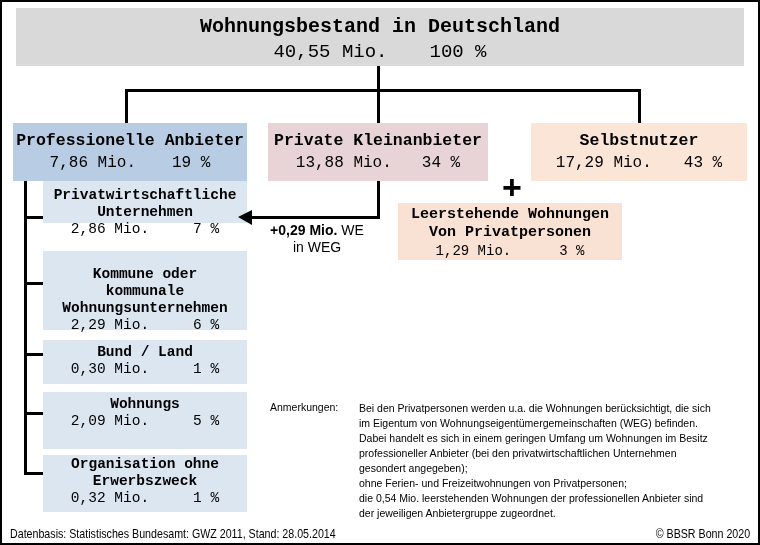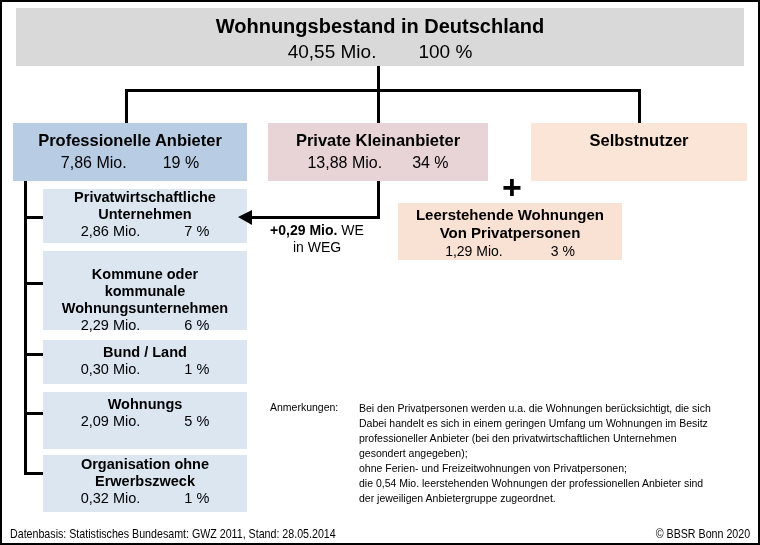--- a/index.html
+++ b/index.html
@@ -4,21 +4,21 @@
 <style>
   html,body { margin:0; padding:0; background:#fff; }
   .canvas {
     position:relative; width:760px; height:545px;
     box-sizing:border-box; border:2px solid #000;
     background:#fff; color:#000;
     font-family:"Liberation Sans", sans-serif;
     overflow:hidden;
   }
   .line { position:absolute; background:var(--line,#000); }
-  .box  { position:absolute; text-align:center; box-sizing:border-box; }
+  .box  { position:absolute; text-align:center; box-sizing:border-box;font-family:Liberation Mono, monospace; }
   .vrow { display:flex; justify-content:center; align-items:baseline; }
 
   
   .b-root { left:14px; top:6px; width:728px; height:58px; background:var(--root-box); }
   .b-root .t { font-size:20px; font-weight:bold; padding-top:7px; }
   .b-root .vrow { font-size:19px; gap:42px; margin-top:3px;align-items:center; }
 
   
   .c-vtop  { left:375px; top:64px;  width:3px; height:24px; }
   .c-h     { left:123px; top:87px;  width:516px; height:3px; }
@@ -41,21 +41,21 @@
   .trunk { left:22px; top:179px; width:3px; height:294px; }
   .tick  { left:22px; width:20px; height:3px; }
   .tick1 { top:214px; } .tick2 { top:280px; } .tick3 { top:351px; }
   .tick4 { top:410px; } .tick5 { top:470px; }
 
   
   .sub { left:41px; width:204px; background:var(--sub-box);
          font-size:14.5px; line-height:17px; }
   .sub .tl { font-weight:bold; }
   .sub .vrow { gap:44px; }
-  .s1 { top:187px; height:54px; padding-top:0; }
+  .s1 { top:179px; height:42px; padding-top:6px; }
   .s2 { top:249px; height:79px; padding-top:15px; }
   .s3 { top:338px; height:44px; padding-top:4px; }
   .s4 { top:390px; height:57px; padding-top:4px; }
   .s5 { top:453px; height:57px; padding-top:1px; }
 
   
   .a-v { left:375px; top:179px; width:3px; height:37px; }
   .a-h { left:249px; top:214px; width:129px; height:3px; }
   .a-head { position:absolute; left:236px; top:208px; width:0; height:0;
             border-top:7px solid transparent; border-bottom:8px solid transparent;
@@ -113,20 +113,24 @@
   </div>
   <div class="box branch b-priv">
     <div class="t">Private Kleinanbieter</div>
     <div class="vrow">
       <span>13,88 Mio.</span>
       <span>34 %</span>
     </div>
   </div>
   <div class="box branch b-self">
     <div class="t">Selbstnutzer</div>
+    <div class="vrow">
+      <span>17,29 Mio.</span>
+      <span>43 %</span>
+    </div>
   </div>
 
   <div class="line trunk"></div>
   <div class="line tick tick1"></div>
   <div class="line tick tick2"></div>
   <div class="line tick tick3"></div>
   <div class="line tick tick4"></div>
   <div class="line tick tick5"></div>
 
   <div class="box sub s1">
@@ -184,20 +188,21 @@
     <div class="tl">Von Privatpersonen</div>
     <div class="vrow">
       <span>1,29 Mio.</span>
       <span>3 %</span>
     </div>
   </div>
 
   <div class="notes-label">Anmerkungen:</div>
   <div class="notes">
     <div>Bei den Privatpersonen werden u.a. die Wohnungen berücksichtigt, die sich</div>
+    <div>im Eigentum von Wohnungseigentümergemeinschaften (WEG) befinden.</div>
     <div>Dabei handelt es sich in einem geringen Umfang um Wohnungen im Besitz</div>
     <div>professioneller Anbieter (bei den privatwirtschaftlichen Unternehmen</div>
     <div>gesondert angegeben);</div>
     <div>ohne Ferien- und Freizeitwohnungen von Privatpersonen;</div>
     <div>die 0,54 Mio. leerstehenden Wohnungen der professionellen Anbieter sind</div>
     <div>der jeweiligen Anbietergruppe zugeordnet.</div>
   </div>
 
   <div class="foot foot-l">Datenbasis: Statistisches Bundesamt: GWZ 2011, Stand: 28.05.2014</div>
   <div class="foot foot-r">© BBSR Bonn 2020</div>

